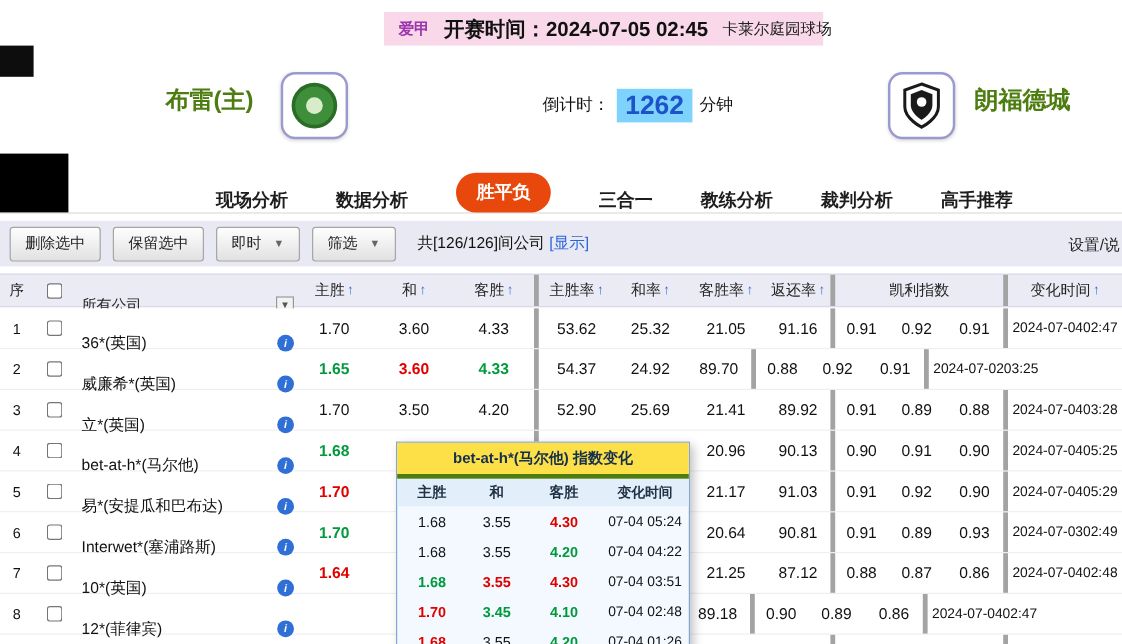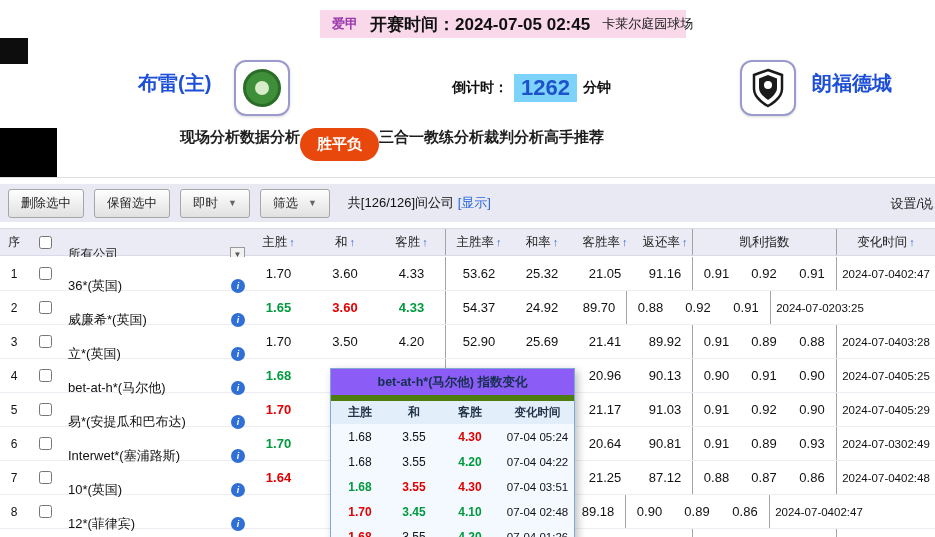--- a/index.html
+++ b/index.html
@@ -5,35 +5,35 @@
   html,body{margin:0;padding:0;}
   body{font-family:"Liberation Sans",sans-serif;}
   .screen{position:relative;width:935px;height:537px;background:#fff;overflow:hidden;}
   
   .match-banner{position:absolute;left:320px;top:10px;width:366px;height:28px;background:#f9d9e9;display:flex;align-items:center;gap:12px;padding:0 12px;box-sizing:border-box;white-space:nowrap;}
   .league-tag{color:#9b36ad;font-weight:bold;font-size:13px;}
   .kickoff{font-weight:bold;font-size:17px;color:#111;}
   .venue{font-size:13px;color:#222;font-family:Liberation Mono, monospace;}
   .corner-black{position:absolute;left:0;top:38px;width:28px;height:26px;background:#0d0d0d;}
   
-  .team-name{position:absolute;font-size:20px;font-weight:bold;color:#1d4ed8;}
+  .team-name{position:absolute;font-size:20px;font-weight:bold;color:#4d7c0f;}
   .home-name{left:138px;top:70px;}
   .away-name{left:812px;top:70px;}
   .logo-box{position:absolute;width:52px;height:52px;border:2px solid #9a9ace;border-radius:12px;background:#fff;display:flex;align-items:center;justify-content:center;box-shadow:0 1px 3px rgba(0,0,0,.15);}
   .home-logo{left:234px;top:60px;}
   .away-logo{left:740px;top:60px;}
   .crest-green{width:38px;height:38px;border-radius:50%;background:#3f8f3a;border:3px solid #2a6d27;box-sizing:border-box;position:relative;}
   .crest-green:after{content:"";position:absolute;left:9px;top:9px;width:14px;height:14px;border-radius:50%;background:#d8ecc9;}
   .countdown{position:absolute;left:452px;top:74px;display:flex;align-items:center;gap:6px;}
-  .cd-label,.cd-unit{font-size:14px;font-weight:bold;color:#111;}
+  .cd-label,.cd-unit{font-size:14px;font-weight:normal;color:#111;}
   .cd-value{font-size:22px;font-weight:bold;color:#1d52c8;background:#7dd3fc;padding:1px 7px;}
   
   .nav{position:absolute;left:0;top:128px;width:935px;height:50px;background:#fff;border-bottom:1px solid #dcdcdc;box-sizing:border-box;}
   .nav-black{position:absolute;left:0;top:0;width:57px;height:49px;background:#000;}
-  .tabs{position:absolute;left:180px;top:0;height:49px;display:flex;align-items:flex-start;}
+  .tabs{position:absolute;left:180px;top:0;height:49px;display:flex;align-items:flex-end;gap:40px;}
   .tab{font-size:15px;font-weight:bold;color:#1d1d1d;cursor:pointer;white-space:nowrap;}
   .tab.active{background:#e8480c;color:#fff;padding:7px 17px;border-radius:17px;}
   
   .toolbar{position:absolute;left:0;top:184px;width:935px;height:38px;background:#e9e9f4;display:flex;align-items:center;gap:10px;padding:0 8px;box-sizing:border-box;}
   .tbtn{background:linear-gradient(#fefefe,#e1e1e1);border:1px solid #a6a6a6;border-radius:3px;font-size:12.5px;color:#222;padding:5px 12px;display:flex;align-items:center;gap:10px;white-space:nowrap;cursor:pointer;font-family:inherit;}
   .caret{font-size:9px;color:#666;}
   .count-text{font-size:13px;color:#111;margin-left:8px;white-space:nowrap;}
   .show-link{color:#2a66d9;cursor:pointer;}
   .settings{position:absolute;right:2px;top:11px;font-size:13px;color:#222;white-space:nowrap;cursor:pointer;}
   
@@ -43,31 +43,31 @@
   .cell{display:flex;align-items:center;justify-content:center;box-sizing:border-box;height:100%;}
   .c-idx{width:28px;font-size:12px;}
   .c-chk{width:34px;}
   .c-company{width:183px;justify-content:space-between;padding-left:6px;gap:18px;margin-top:24px;}
   .c-home{width:67px;}.c-draw{width:66px;}.c-away{width:67px;}
   .c-hrate{width:67px;}.c-drate{width:60px;}.c-arate{width:66px;}
   .c-payout{width:54px;}
   .c-k{width:48px;}
   .c-time{width:99px;flex-direction:row;justify-content:center;font-size:11.5px;line-height:14px;}
   .k-head{width:144px;}
-  .bl{border-left:1px solid #a3a3a3;}
+  .bl{border-left:4px solid #a3a3a3;}
   .arrow{color:#3a6ad1;font-size:11px;margin-left:2px;}
   .filter-ico{width:15px;height:15px;background:#f2f2f2;border:1px solid #999;font-size:8px;color:#555;display:inline-flex;align-items:center;justify-content:center;margin-left:4px;box-sizing:border-box;cursor:pointer;}
   .cmp-icon{min-width:14px;width:14px;height:14px;border-radius:50%;background:#2f6fd6;color:#fff;font-size:9px;font-weight:bold;display:inline-flex;align-items:center;justify-content:center;font-style:italic;cursor:pointer;}
   .cmp-name{white-space:nowrap;overflow:hidden;}
   .up{color:#e00000;font-weight:bold;}
   .down{color:#009a3c;font-weight:bold;}
   input[type=checkbox]{width:13px;height:13px;margin:0;}
   
   .popup{position:absolute;left:330px;top:368px;width:245px;background:#f3f9ff;border:1px solid #7fa8d4;box-shadow:3px 3px 8px rgba(0,0,0,.25);z-index:6;box-sizing:border-box;}
-  .popup-title{height:26px;background:#8b5cf6;border-bottom:6px solid #4d7c0f;display:flex;align-items:center;justify-content:center;font-size:12.5px;font-weight:bold;color:#15304f;}
+  .popup-title{height:26px;background:#fde047;border-bottom:4px solid #4d7c0f;display:flex;align-items:center;justify-content:center;font-size:12.5px;font-weight:bold;color:#15304f;}
   .popup-head{display:flex;align-items:center;height:23px;font-size:12px;font-weight:bold;color:#223246;background:#e2eef9;}
   .popup-row{display:flex;align-items:center;height:25px;font-size:12px;color:#111;}
   .pcell{display:flex;align-items:center;justify-content:center;box-sizing:border-box;}
   .p-home{width:58px;}.p-draw{width:50px;}.p-away{width:62px;}.p-time{width:73px;white-space:nowrap;font-size:11.5px;}
 </style>
 </head>
 <body>
 
 <div class="screen">
 

